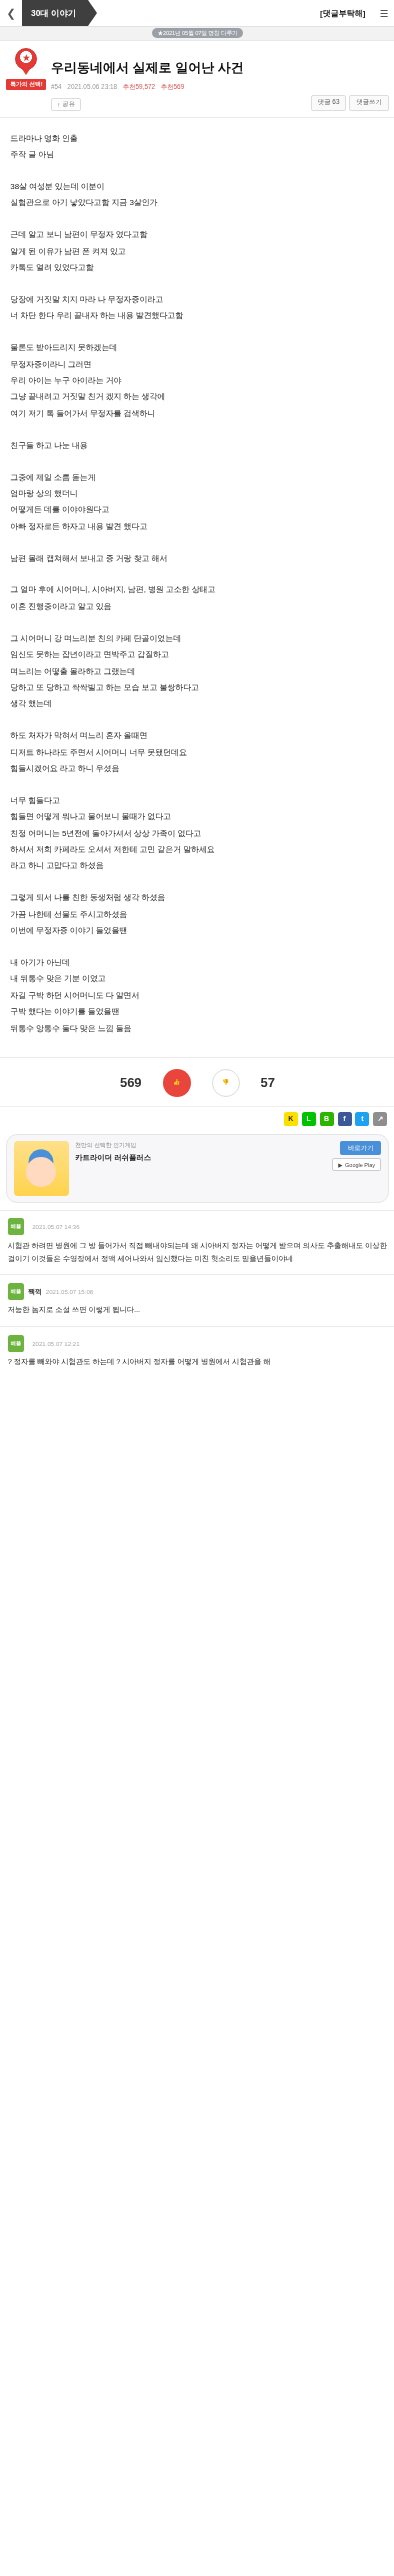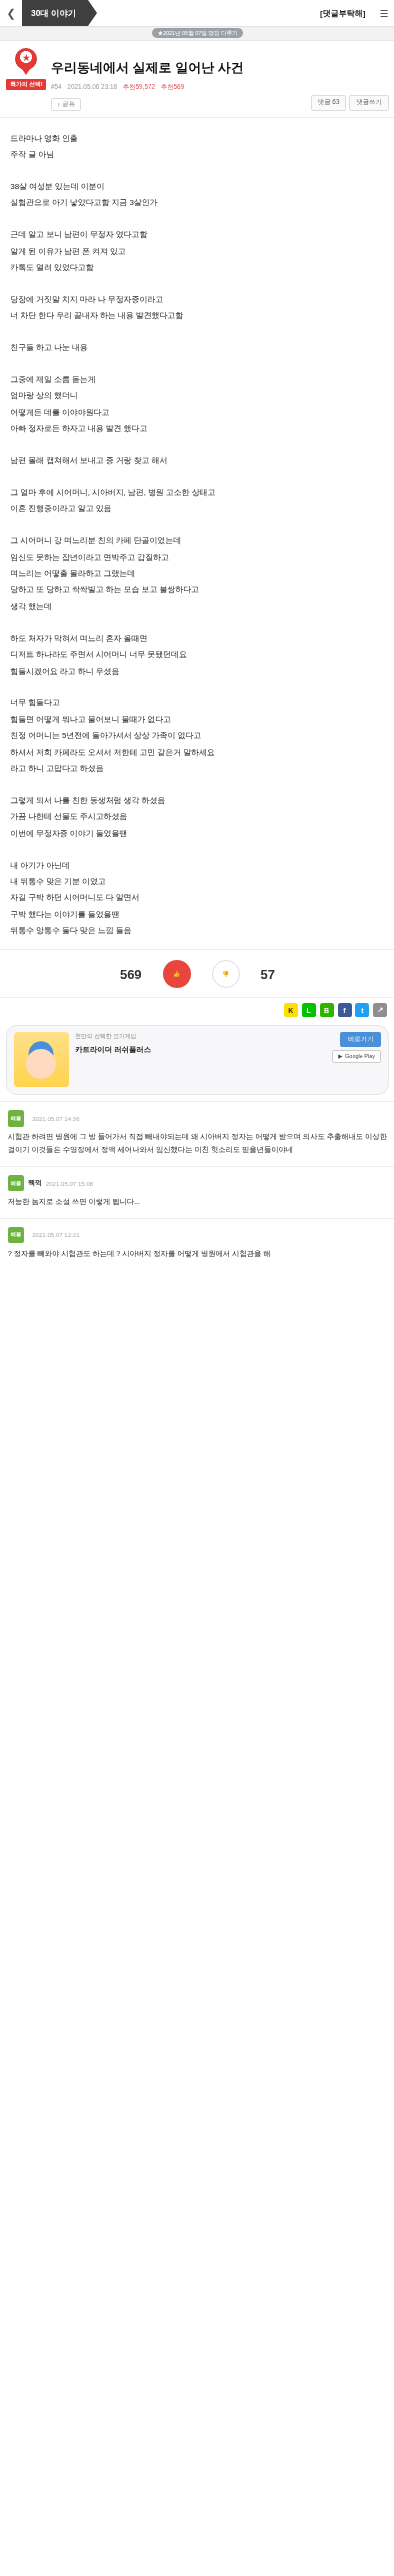--- a/index.html
+++ b/index.html
@@ -96,21 +96,21 @@
     border:0.6px solid #dcdcdc; border-radius:1.9px; background:#fafafa;
     font-size:6.4px; color:#555; padding:2.6px 5.8px;
   }
 
   
   .body{
     padding:13px 10.3px 6.4px 10.3px; font-size:8px; line-height:2.05; color:#1c1c1c;
     letter-spacing:-0.1px;
   }
   .body p{ margin:0 0 15.5px 0; white-space:pre-line; }
-  .body p:last-child{ margin-bottom:3px; }
+  .body p:last-child{ margin-bottom:14px; }
 
   
   .reaction{
     border-top:0.6px solid #ececec;
     display:flex; align-items:center; justify-content:center; gap:21px;
     padding:10.3px 0 9px 0;
   }
   .rnum{ font-size:13px; font-weight:bold; color:#333; }
   .rcircle{
     width:28px;height:28px;border-radius:50%; display:flex; align-items:center;
@@ -214,20 +214,25 @@
   <div class="body">
     <p>드라마나 영화 인출
 주작 글 아님</p>
     <p>38살 여성분 있는데 이분이
 실험관으로 아기 낳았다고함 지금 3살인가</p>
     <p>근데 알고 보니 남편이 무정자 였다고함
 알게 된 이유가 남편 폰 켜져 있고
 카톡도 열려 있었다고함</p>
     <p>당장에 거짓말 치지 마라 나 무정자증이라고
 너 차단 한다 우리 끝내자 하는 내용 발견했다고함</p>
+    <p>물론도 받아드리지 못하겠는데
+무정자증이라니 그러면
+우리 아이는 누구 아이라는 거야
+그냥 끝내려고 거짓말 친거 겠지 하는 생각에
+여기 저기 톡 들어가서 무정자를 검색하니</p>
     <p>친구들 하고 나눈 내용</p>
     <p>그중에 제일 소름 돋는게
 엄마랑 상의 했더니
 어떻게든 데를 이야야원다고
 아빠 정자로든 하자고 내용 발견 했다고</p>
     <p>남편 몰래 캡쳐해서 보내고 증 거랑 찾고 해서</p>
     <p>그 얼마 후에 시어머니, 시아버지, 남편, 병원 고소한 상태고
 이혼 진행중이라고 알고 있음</p>
     <p>그 시어머니 강 며느리분 친의 카페 단골이었는데
 임신도 못하는 잡년이라고 면박주고 갑질하고

